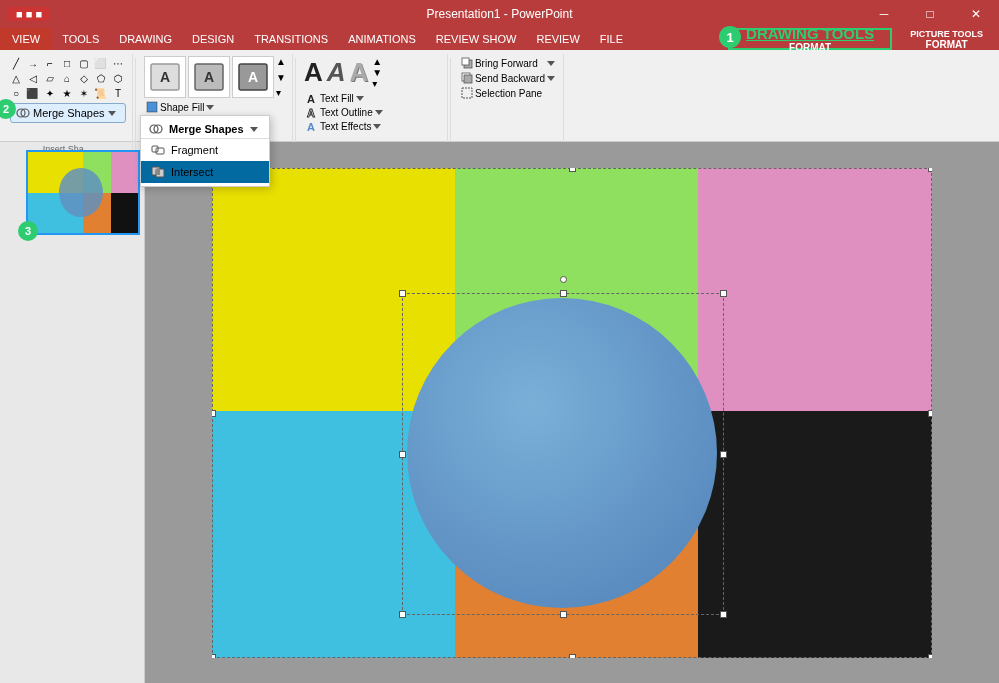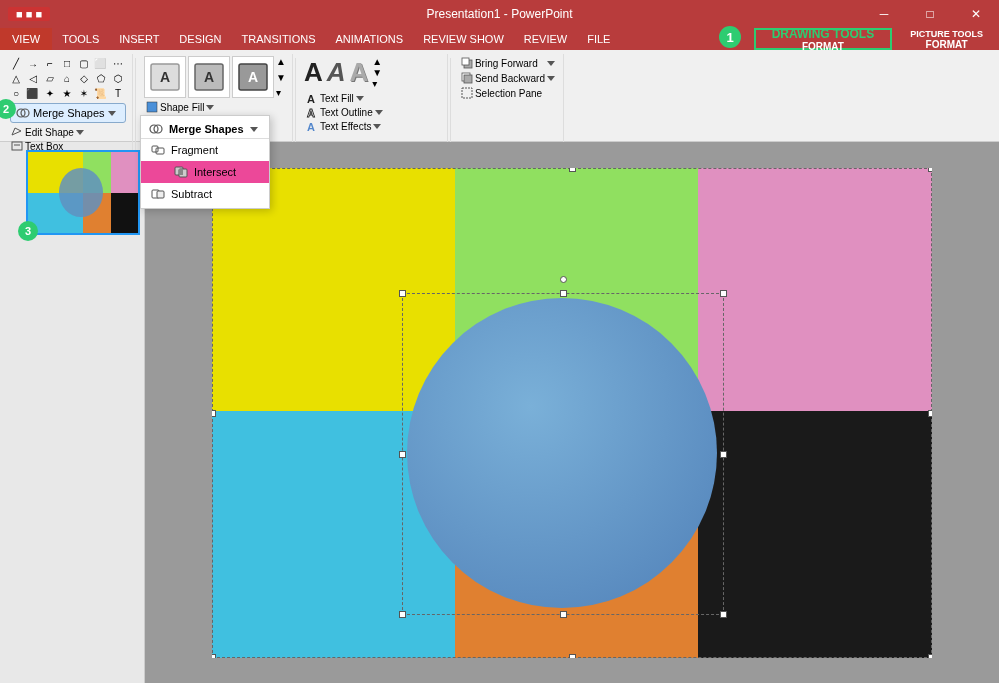--- a/index.html
+++ b/index.html
@@ -118,21 +118,21 @@
       padding: 3px 0;
     }
     .dropdown-item {
       display: flex;
       align-items: center;
       padding: 4px 10px;
       font-size: 11px;
       cursor: pointer;
       gap: 6px;
     }
-    .dropdown-item.highlighted { background: #ec4899; justify-content: center; }
+    .dropdown-item.highlighted { background: #0369a1; }
 
     
     .app-body {
       display: flex;
       height: calc(683px - 28px - 22px - 92px);
     }
     .slide-panel {
       width: 145px;
       background: #e8e8e8;
       border-right: 1px solid #ccc;
@@ -349,33 +349,33 @@
   <div class="title-bar-controls">
     <div class="title-bar-btn">─</div>
     <div class="title-bar-btn">□</div>
     <div class="title-bar-btn close">✕</div>
   </div>
 </div>
 
 <div class="ribbon-tabs">
   <div class="ribbon-tab file-tab">VIEW</div>
   <div class="ribbon-tab">TOOLS</div>
-  <div class="ribbon-tab">INSERT</div>
+  <div class="ribbon-tab">DRAWING</div>
   <div class="ribbon-tab">DESIGN</div>
   <div class="ribbon-tab">TRANSITIONS</div>
   <div class="ribbon-tab">ANIMATIONS</div>
   <div class="ribbon-tab">REVIEW SHOW</div>
   <div class="ribbon-tab">REVIEW</div>
   <div class="ribbon-tab">FILE</div>
 
   <div style="position:absolute;right:0;top:0;height:22px;display:flex;align-items:stretch;">
 
     <div class="numbered-badge" style="right:258px;top:-2px;">1</div>
     <div style="border:2px solid #2ecc71;padding:0 16px;display:flex;flex-direction:column;align-items:center;justify-content:center;margin-right:2px;">
-      <span style="color:#2ecc71;font-size:12px;font-weight:bold;">DRAWING TOOLS</span>
+      <span style="color:#2ecc71;font-size:15px;font-weight:bold;text-decoration:underline;">DRAWING TOOLS</span>
       <span style="color:white;font-size:10px;font-weight:bold;">FORMAT</span>
     </div>
     <div style="padding:0 16px;display:flex;flex-direction:column;align-items:center;justify-content:center;">
       <span style="color:white;font-size:9px;font-weight:bold;">PICTURE TOOLS</span>
       <span style="color:white;font-size:10px;font-weight:bold;">FORMAT</span>
     </div>
   </div>
 </div>
 
 <div class="ribbon">
@@ -416,36 +416,20 @@
 
             <svg width="14" height="14" viewBox="0 0 14 14">
               <circle cx="5" cy="7" r="4" fill="none" stroke="#555" stroke-width="1.2"></circle>
               <circle cx="9" cy="7" r="4" fill="none" stroke="#555" stroke-width="1.2"></circle>
             </svg>
             <span>Merge Shapes</span>
             <span class="arrow-down"></span>
           </div>
         </div>
 
-        <div style="margin-top:1px;">
-          <div class="small-btn">
-            <svg width="12" height="12" viewBox="0 0 12 12">
-                <path d="M1 9 L4 2 L10 5 Z" fill="none" stroke="#555" stroke-width="1"></path>
-              </svg>
-            <span>Edit Shape</span>
-            <span class="arrow-down"></span>
-          </div>
-          <div class="small-btn">
-            <svg width="12" height="12" viewBox="0 0 12 12">
-                <rect x="1" y="2" width="10" height="8" fill="none" stroke="#555" stroke-width="1"></rect>
-                <line x1="3" y1="5" x2="9" y2="5" stroke="#555" stroke-width="1"></line>
-              </svg>
-            <span>Text Box</span>
-          </div>
-        </div>
       </div>
       <div class="ribbon-section-label">Insert Sha...</div>
     </div>
 
     <div class="section-divider"></div>
 
     <div class="ribbon-section" style="min-width:120px;">
       <div style="display:flex;gap:2px;margin-bottom:2px;">
         <div class="shape-preview">
           <svg width="32" height="30" viewBox="0 0 32 30">
@@ -657,20 +641,13 @@
 
   <div class="dropdown-item highlighted">
     <svg width="14" height="14" viewBox="0 0 14 14">
       <rect x="1" y="2" width="8" height="8" rx="1" fill="#ccc" stroke="#555" stroke-width="1"></rect>
       <rect x="5" y="4" width="8" height="8" rx="1" fill="#ccc" stroke="#555" stroke-width="1"></rect>
       <rect x="5" y="4" width="4" height="6" fill="#888"></rect>
     </svg>
     <span>Intersect</span>
   </div>
 
-  <div class="dropdown-item">
-    <svg width="14" height="14" viewBox="0 0 14 14">
-      <rect x="1" y="3" width="7" height="8" rx="1" fill="none" stroke="#555" stroke-width="1"></rect>
-      <rect x="6" y="4" width="7" height="7" rx="1" fill="#eee" stroke="#555" stroke-width="1"></rect>
-    </svg>
-    <span>Subtract</span>
-  </div>
 </div>
 
 </body></html>

